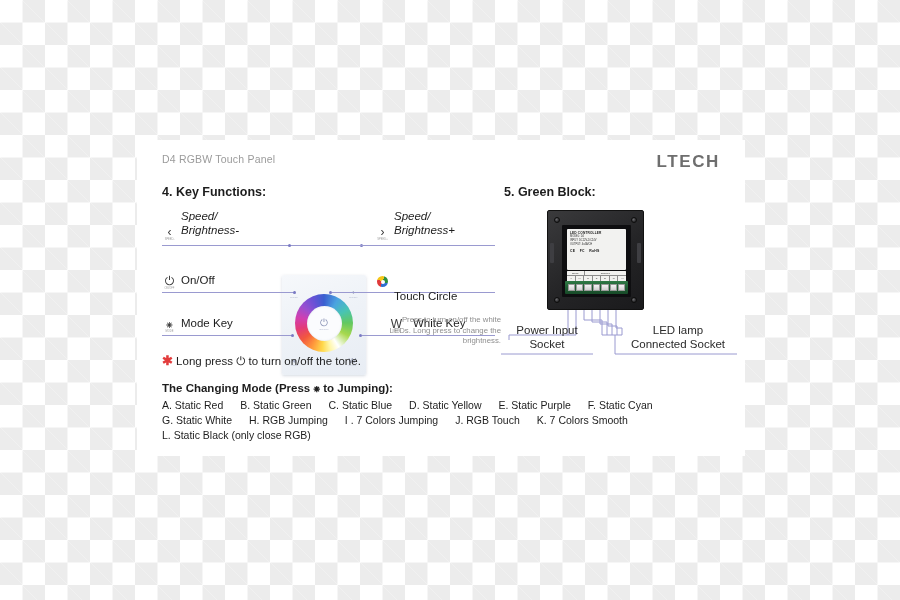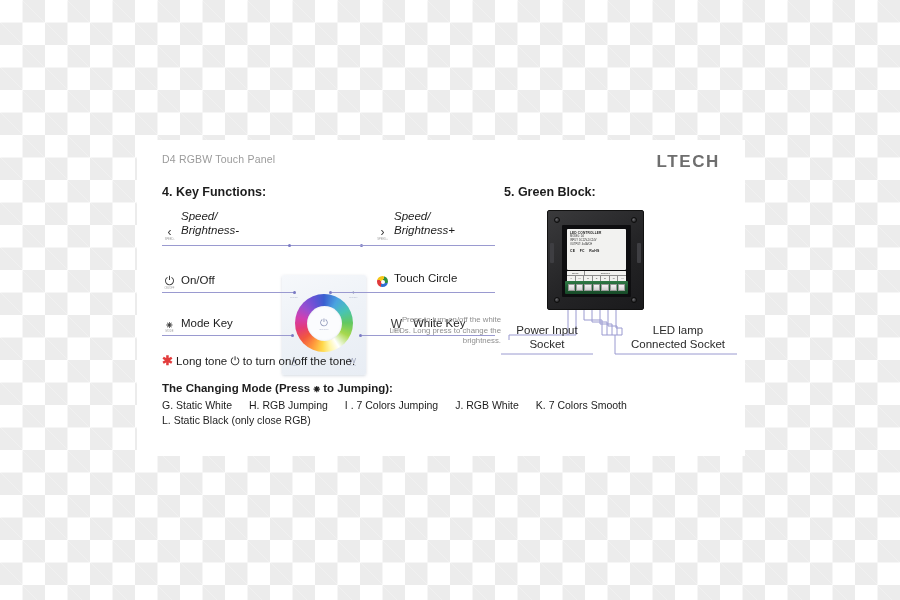--- a/index.html
+++ b/index.html
@@ -391,54 +391,62 @@
       <div class="kf-label two-line" style="left:19px; top:0;">
         <div>Speed/</div>
         <div>Brightness+</div>
       </div>
     </div>
 
     <div class="kf-row" style="left:218px; top:70px;">
       <div class="kf-icon" style="left:0; top:1px;">
         <div class="circle-icon"></div>
       </div>
-      <div class="kf-label" style="left:19px; top:0;">Touch Circle</div>
+      <div class="kf-label" style="left:19px; top:18px;">Touch Circle</div>
     </div>
 
     <div class="kf-row" style="left:232px; top:113px;">
       <div class="kf-icon" style="left:0; top:0;">
         <span>W</span>
         <span class="sub">WHITE</span>
       </div>
       <div class="kf-label" style="left:24px; top:2px;">White Key</div>
     </div>
 
     <div id="white-note">Press to turn on/off the white LEDs. Long press to change the brightness.</div>
   </div>
 
   <div id="ast-note">
     <span class="star">✱</span>
-    <span>Long tone</span>
+    <span>Long press</span>
     <span>⏻</span>
     <span>to turn on/off the tone.</span>
   </div>
 
   <div id="modes">
     <div id="modes-title">
       <span>The Changing Mode (Press</span>
       <span>⁕</span>
       <span>to Jumping):</span>
     </div>
 
+    <div class="mode-row">
+      <span class="mode-item">A. Static Red</span>
+      <span class="mode-item">B. Static Green</span>
+      <span class="mode-item">C. Static Blue</span>
+      <span class="mode-item">D. Static Yellow</span>
+      <span class="mode-item">E. Static Purple</span>
+      <span class="mode-item">F. Static Cyan</span>
+    </div>
 
     <div class="mode-row">
       <span class="mode-item">G. Static White</span>
       <span class="mode-item">H. RGB Jumping</span>
       <span class="mode-item">I . 7 Colors Jumping</span>
-      <span class="mode-item">J. RGB White</span>
+      <span class="mode-item">J. RGB Touch</span>
       <span class="mode-item">K. 7 Colors Smooth</span>
     </div>
 
     <div class="mode-row">
       <span class="mode-item">L. Static Black (only close RGB)</span>
     </div>
   </div>
 
   <div id="greenblock">
 

